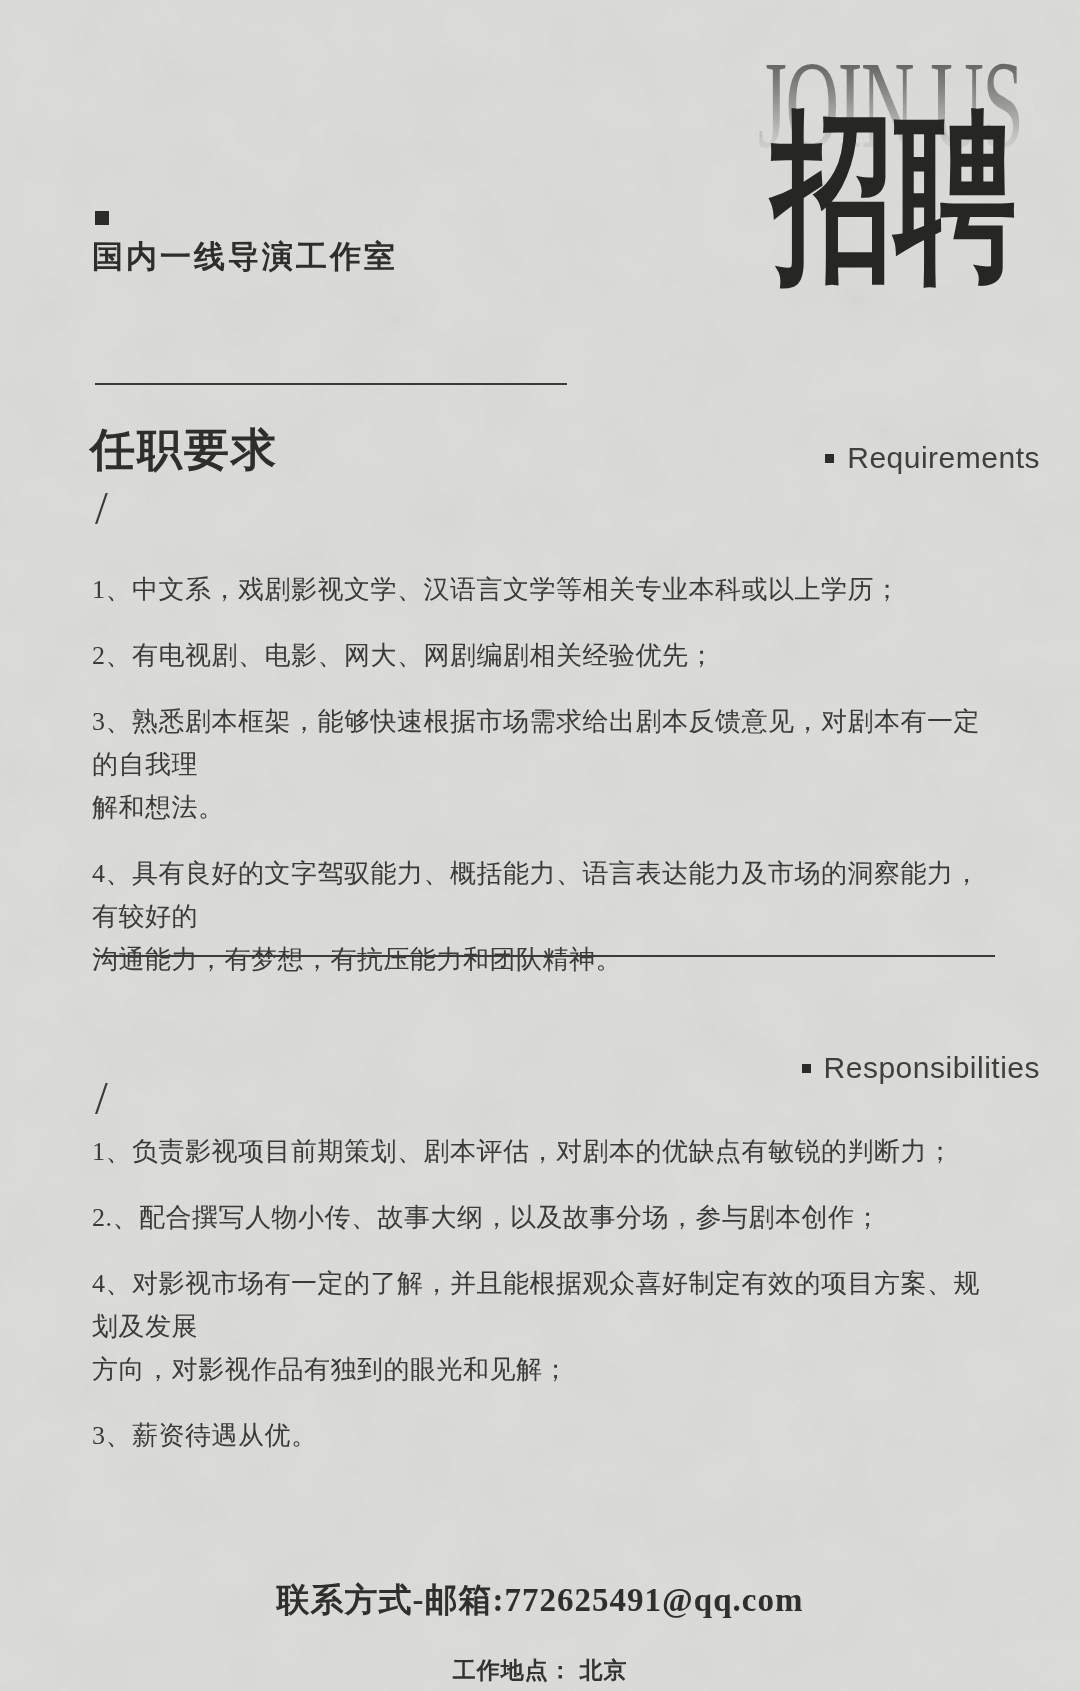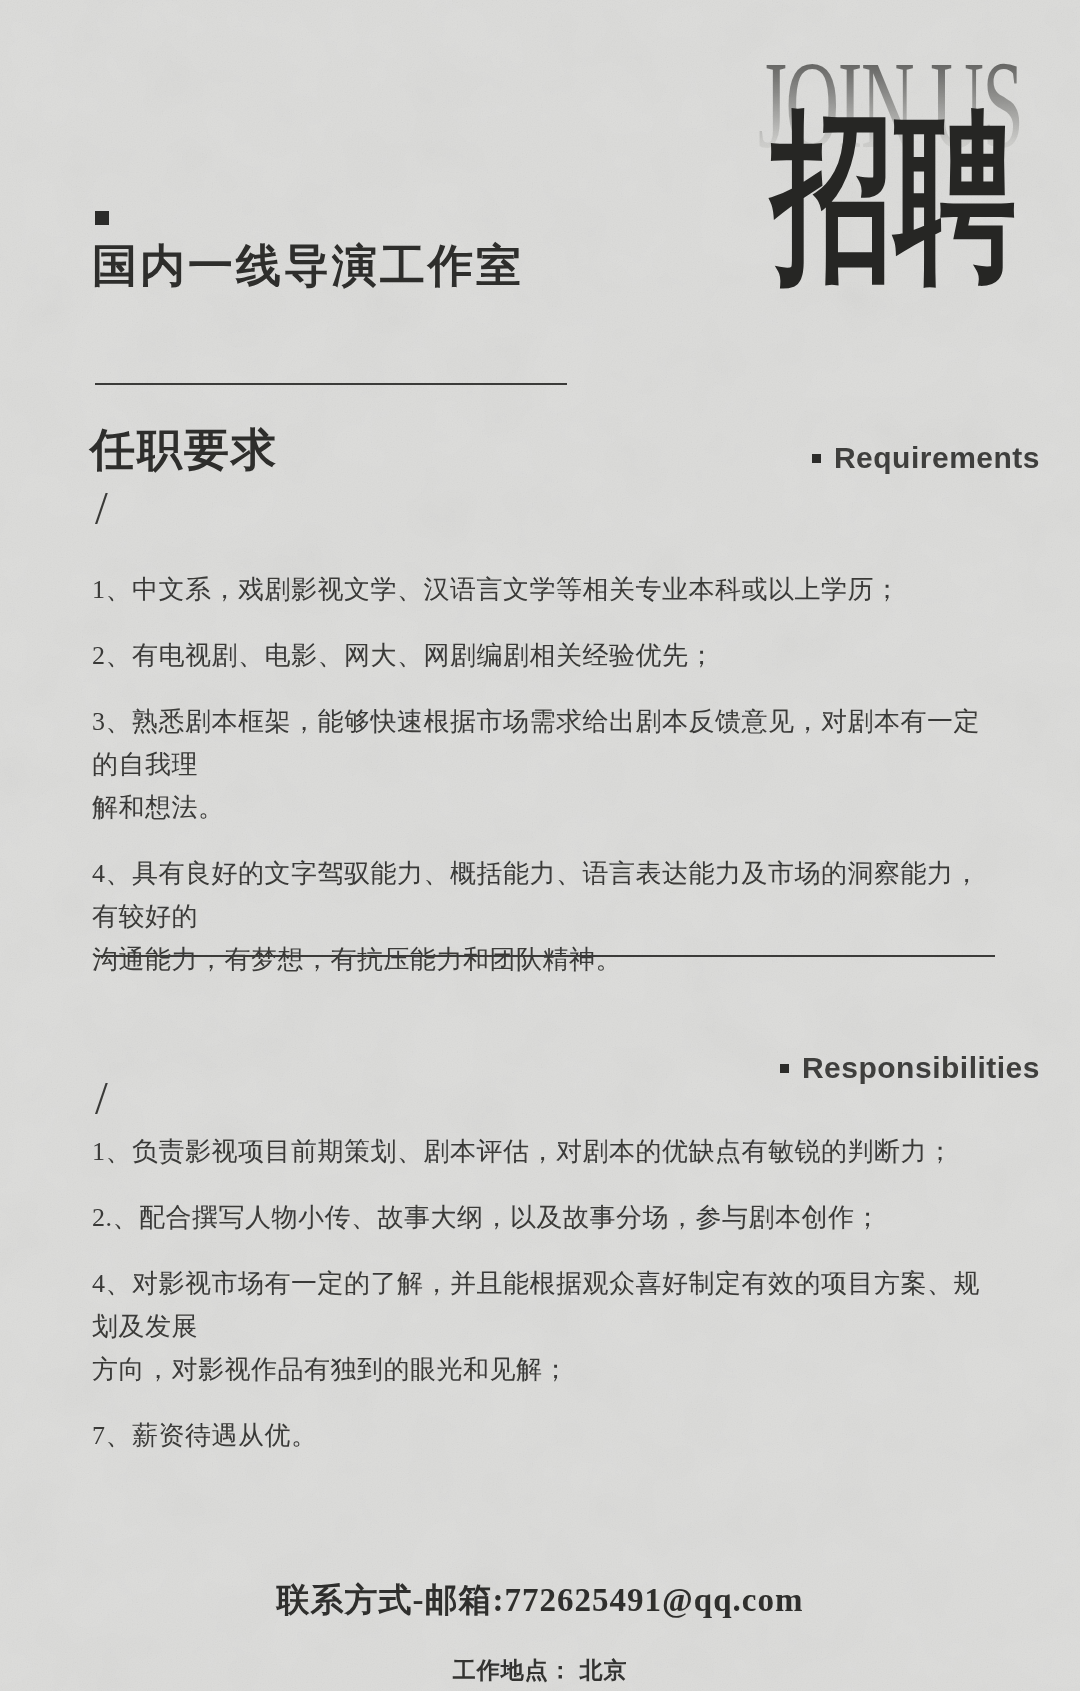--- a/index.html
+++ b/index.html
@@ -52,21 +52,21 @@
   }
   .corner-square {
     position: absolute;
     left: 95px; top: 211px;
     width: 14px; height: 14px;
     background: #2b2b29;
   }
   .studio {
     position: absolute;
     left: 92px; top: 236px;
-    font-size: 45px;
+    font-size: 31px;
     font-weight: bold;
     letter-spacing: 3px;
     color: #2e2e2c;
   }
   
   .divider { position: absolute; height: 2px; background: #3b3b39; }
   .divider-1 { left: 95px; top: 383px; width: 472px; }
   .divider-2 { left: 95px; top: 955px; width: 900px; }
   
   .sec-title {
@@ -89,21 +89,21 @@
   .sec-slash-1 { top: 482px; }
   .sec-slash-2 { top: 1072px; }
   .sec-label {
     position: absolute;
     right: 40px;
     display: flex;
     align-items: center;
     gap: 13px;
     font-family: "Liberation Sans", "DejaVu Sans", sans-serif;
     font-size: 30px;
-    font-weight: 700;
+    font-weight: 400;
     color: #3f3f3d;
     letter-spacing: 0.5px;
   }
   .sec-label-1 { top: 441px; }
   .sec-label-2 { top: 1051px; }
   .bullet-square {
     width: 9px; height: 9px;
     background: #2c2c2a;
     flex: 0 0 auto;
   }
@@ -195,19 +195,19 @@
   <div class="sec-label sec-label-2">
     <span class="bullet-square"></span>
     <span>Responsibilities</span>
   </div>
   <div class="sec-slash sec-slash-2">/</div>
   <div class="item-list item-list-2">
     <div class="list-item">1、负责影视项目前期策划、剧本评估，对剧本的优缺点有敏锐的判断力；</div>
     <div class="list-item">2.、配合撰写人物小传、故事大纲，以及故事分场，参与剧本创作；</div>
     <div class="list-item">4、对影视市场有一定的了解，并且能根据观众喜好制定有效的项目方案、规划及发展
 方向，对影视作品有独到的眼光和见解；</div>
-    <div class="list-item">7、薪资待遇从优。</div>
+    <div class="list-item">3、薪资待遇从优。</div>
   </div>
 
   <div class="contact">联系方式-邮箱:772625491@qq.com</div>
   <div class="location">工作地点： 北京</div>
 
 </div>
 
 </body></html>

